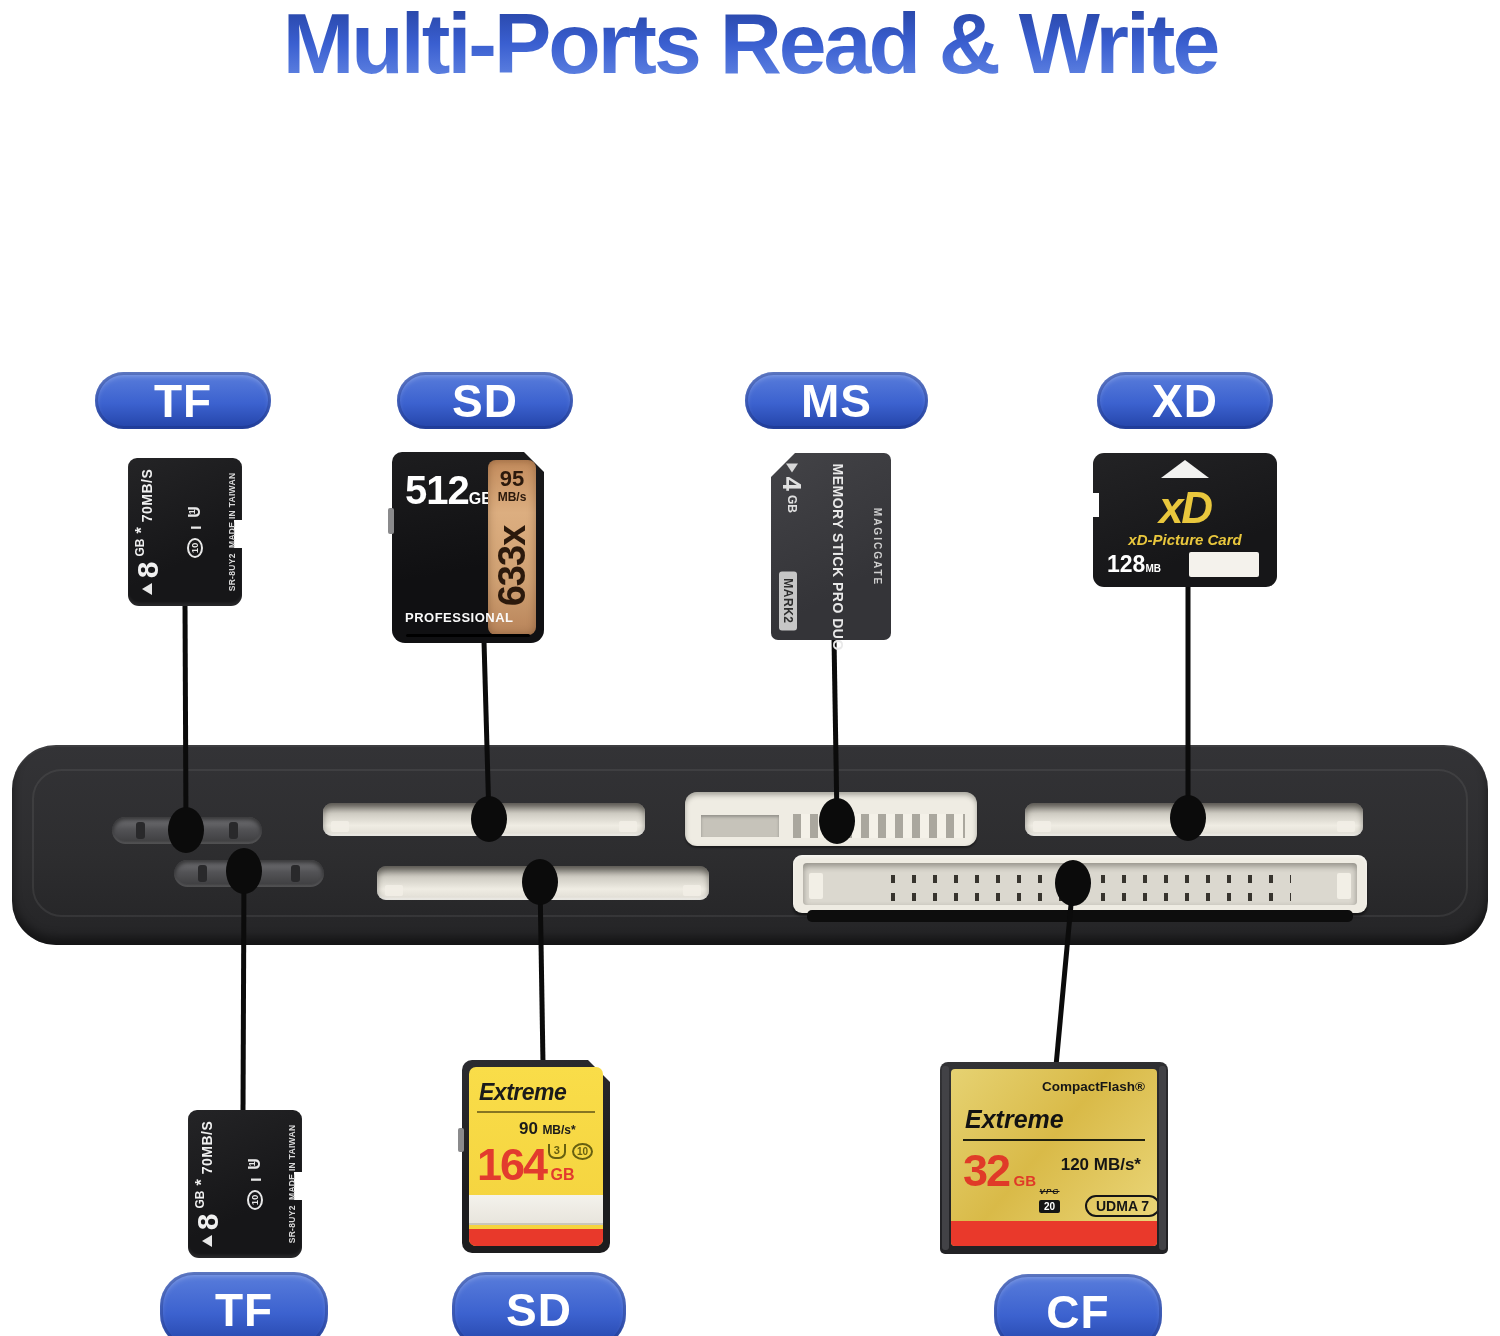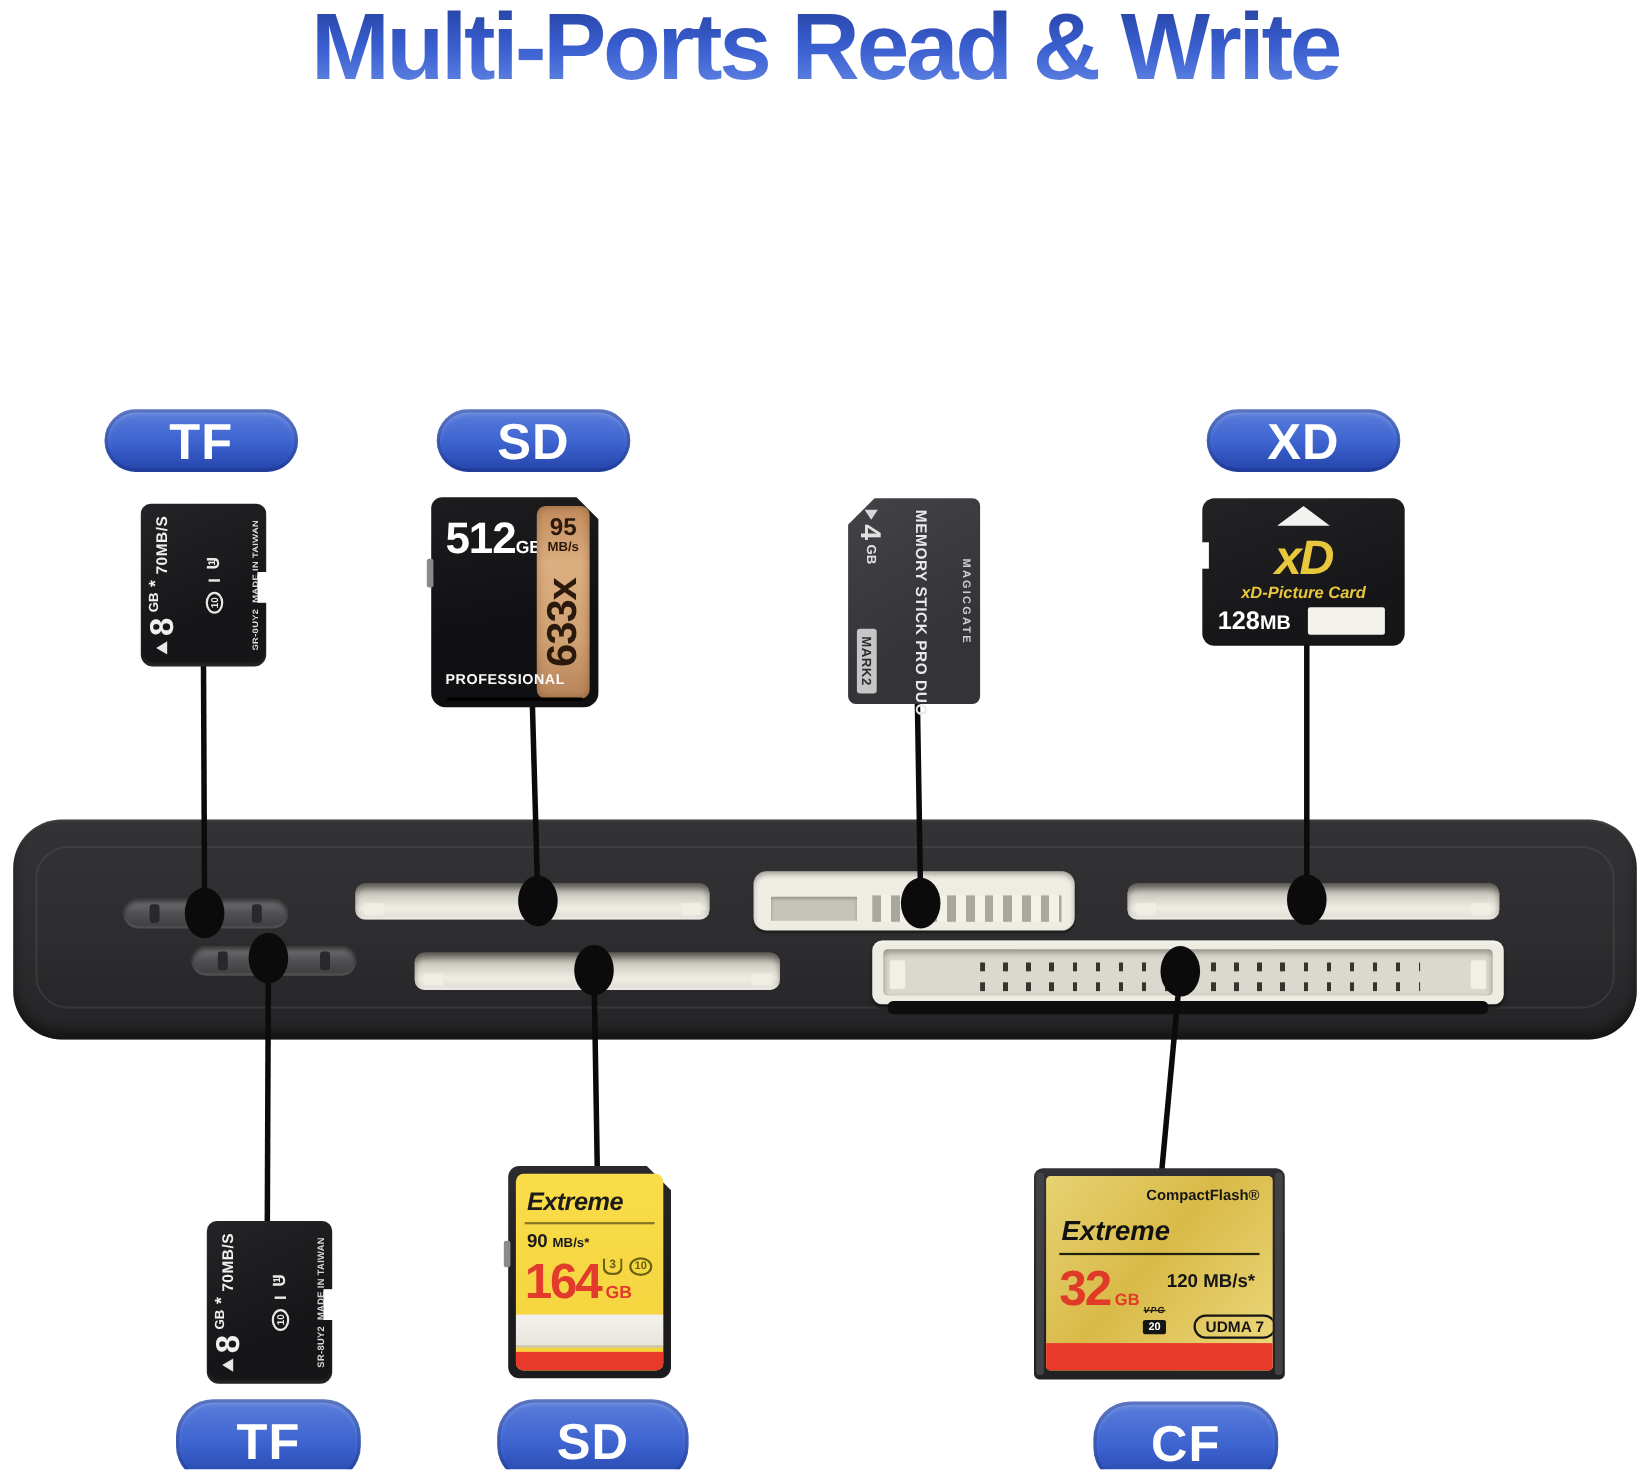--- a/index.html
+++ b/index.html
@@ -154,36 +154,36 @@
     background:linear-gradient(160deg,#232325 0%,#161618 70%); border-radius:11px; }
   #card-xd .toptri { position:absolute; left:50%; top:7px; transform:translateX(-50%);
     width:0; height:0; border-left:24px solid transparent; border-right:24px solid transparent;
     border-bottom:18px solid #f2f2f0; }
   #card-xd .sidenotch { position:absolute; left:-2px; top:40px; width:8px; height:24px; background:#fff; }
   .xd-logo { position:absolute; left:0; top:30px; width:100%; text-align:center;
     font-size:44px; font-weight:bold; font-style:italic; color:#e9c73d; letter-spacing:-2px; }
   .xd-name { position:absolute; left:0; top:78px; width:100%; text-align:center;
     font-size:15px; font-weight:bold; font-style:italic; color:#e9c73d; }
   .xd-cap { position:absolute; left:14px; top:98px; color:#fff; font-weight:bold; }
-  .xd-cap .num { font-size:23px; } .xd-cap .unit { font-size:18px; }
+  .xd-cap .num { font-size:23px; } .xd-cap .unit { font-size:10px; }
   .xd-blank { position:absolute; left:96px; top:99px; width:70px; height:25px; background:#f4f2ec; border-radius:2px; }
 
   
   #card-sd256 { left:462px; top:1060px; width:148px; height:193px;
     background:linear-gradient(170deg,#2c2c30 0%,#1c1c1e 60%); border-radius:10px; }
   #card-sd256 .chamfer { position:absolute; right:-1px; top:-1px; width:24px; height:24px;
     background:#fff; clip-path:polygon(0 0,100% 0,100% 100%); }
   #card-sd256 .locktab { position:absolute; left:-4px; top:68px; width:6px; height:24px; background:#8a8a8c; border-radius:2px; }
   .sd256-face { position:absolute; left:7px; top:7px; right:7px; bottom:7px; border-radius:7px;
     background:linear-gradient(180deg,#f9dd49 0%,#f4d23d 100%); overflow:hidden; }
   .sd256-brand { position:absolute; left:10px; top:12px; font-size:23px; font-weight:bold;
     font-style:italic; color:#1b1b1b; letter-spacing:-.5px; }
   .sd256-rule { position:absolute; left:8px; right:8px; top:44px; height:1.5px; background:rgba(40,35,5,.55); }
   .sd256-speed { position:absolute; left:10px; top:52px; color:#1b1b1b; font-weight:bold; }
-  .sd256-speed .num { font-size:17px; } .sd256-speed .unit { font-size:12px; }
+  .sd256-speed .num { font-size:17px;margin-left:40px; } .sd256-speed .unit { font-size:12px; }
   .sd256-icons { position:absolute; right:10px; top:76px; display:flex; gap:6px; align-items:center; }
   .badge-u3 { position:relative; font-size:11px; font-weight:bold; color:#676010;
     border:2px solid #676010; border-top:none; border-radius:0 0 7px 7px; padding:0 4px 1px; }
   .badge-c10y { font-size:10px; font-weight:bold; color:#676010; border:2px solid #676010;
     border-radius:50%; padding:1px 3px; }
   .sd256-cap { position:absolute; left:8px; top:72px; color:#e23b2e; font-weight:bold; }
   .sd256-cap .num { font-size:45px; letter-spacing:-2px; }
   .sd256-cap .unit { font-size:16px; }
   .sd256-white { position:absolute; left:0; right:0; top:128px; height:30px;
     background:linear-gradient(180deg,#f4f2ec 0%,#e8e5dd 100%); border-bottom:2px solid #c9c6bd; }
@@ -219,20 +219,23 @@
 <div id="stage">
 
   <div class="title">Multi-Ports Read &amp; Write</div>
 
   <div class="pill top" id="pill-tf1">
       <span>TF</span>
     </div>
   <div class="pill top" id="pill-sd1">
       <span>SD</span>
     </div>
+  <div class="pill top" id="pill-ms">
+      <span>MS</span>
+    </div>
   <div class="pill top" id="pill-xd">
       <span>XD</span>
     </div>
 
   <div class="reader">
     <div class="reader-groove"></div>
     <div class="slot tf-slot" id="slot-tf1"></div>
     <div class="slot tf-slot" id="slot-tf2"></div>
     <div class="slot cream-slot" id="slot-sd1"></div>
     <div class="slot ms-slot">

